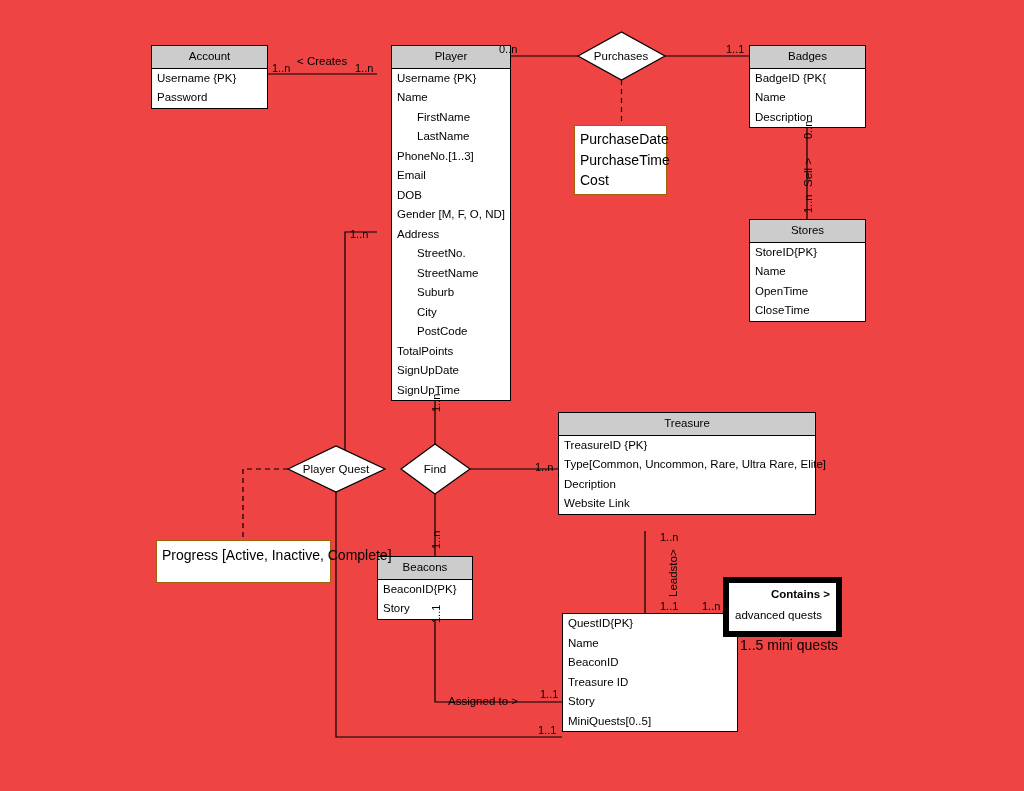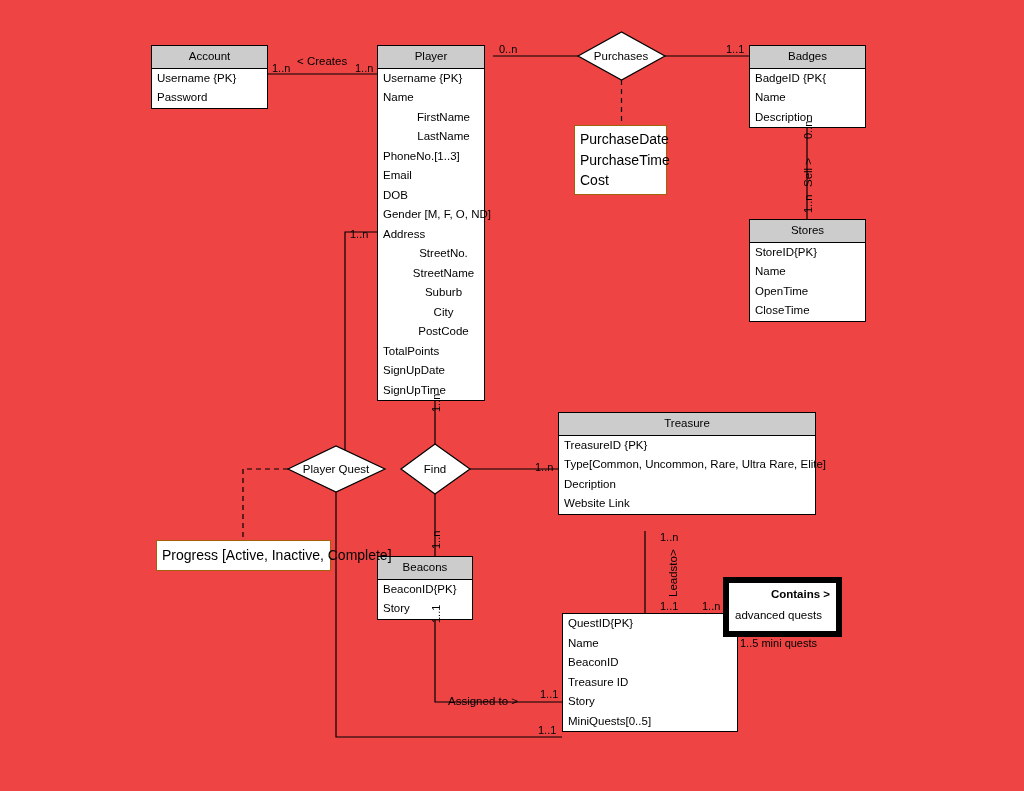--- a/index.html
+++ b/index.html
@@ -62,21 +62,20 @@
     padding: 0;
   }
   .attr {
     box-sizing: border-box;
     padding: 4px 0 4px 5px;
     font-size: 11.5px;
     white-space: nowrap;
   }
   .attr.indent {
     padding-left: 25px;
-    text-align: center;
   }
 
   
   .plainbox {
     position: absolute;
     box-sizing: border-box;
     border: 1px solid #a16207;
     background: #ffffff;
     font-size: 14px;
     line-height: 1.48;
@@ -127,21 +126,21 @@
     text-align: right;
     font-weight: bold;
     padding: 5px 6px 0 6px;
   }
   .notebox .note-text {
     text-align: left;
     padding: 9px 6px 0 6px;
   }
   .freelabel {
     position: absolute;
-    font-size: 11px;
+    font-size: 14px;
     white-space: nowrap;
     line-height: 1;
   }
 </style>
 </head>
 <body>
 
 <div id="canvas">
 
   <svg id="wires" viewBox="0 0 1024 791">
@@ -181,21 +180,21 @@
   </svg>
 
   <div class="entity" style="left:151px; top:45px; width:117px;">
     <div class="ent-head">Account</div>
     <div class="ent-body">
       <div class="attr">Username {PK}</div>
       <div class="attr">Password</div>
     </div>
   </div>
 
-  <div class="entity" style="left:377px; top:45px; width:108px;">
+  <div class="entity" style="left:391px; top:45px; width:120px;">
     <div class="ent-head">Player</div>
     <div class="ent-body">
       <div class="attr">Username {PK}</div>
       <div class="attr">Name</div>
       <div class="attr indent">FirstName</div>
       <div class="attr indent">LastName</div>
       <div class="attr">PhoneNo.[1..3]</div>
       <div class="attr">Email</div>
       <div class="attr">DOB</div>
       <div class="attr">Gender [M, F, O, ND]</div>
@@ -258,21 +257,21 @@
       <div class="attr">MiniQuests[0..5]</div>
     </div>
   </div>
 
   <div class="plainbox" style="left:574px; top:125px; width:93px;">
     <div>PurchaseDate</div>
     <div>PurchaseTime</div>
     <div>Cost</div>
   </div>
 
-  <div class="plainbox" style="left:156px; top:540px; width:175px; padding-top:4px; padding-bottom:4px;">
+  <div class="plainbox" style="left:156px; top:540px; width:175px; padding-top:4px; padding-bottom:16px;">
     <div>Progress [Active, Inactive, Complete]</div>
   </div>
 
   <div class="notebox" style="left:723px; top:577px; width:119px; height:60px;">
     <div class="note-title">Contains &gt;</div>
     <div class="note-text">advanced quests</div>
   </div>
   <div class="freelabel" style="left:740px; top:638px;">1..5 mini quests</div>
 
   <div class="dia-label" style="left:621px; top:56px;">Purchases</div>

